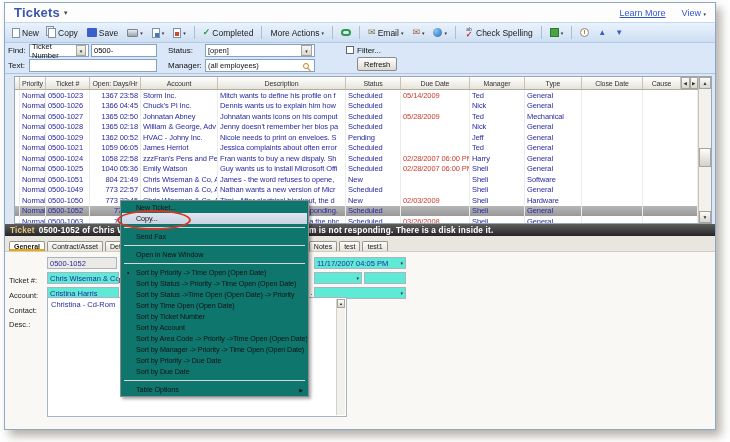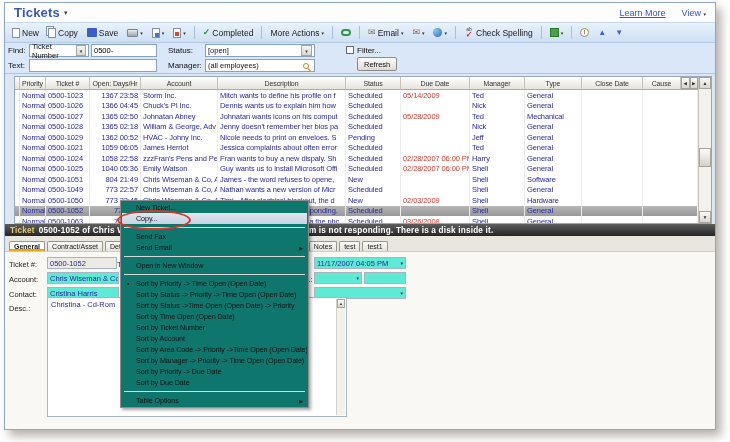--- a/index.html
+++ b/index.html
@@ -97,21 +97,21 @@
   .darkbar .blab { color:#e8c87a; }
   .tabstrip { position:relative; height:15px; background:#e9e6df; display:flex; align-items:flex-end; padding:0 0 0 4px; gap:2px; font-size:7px; }
   .tab { border:1px solid #9a968a; border-bottom:none; background:linear-gradient(#fcfcfa,#e6e3da);
          padding:1px 4px; border-radius:2px 2px 0 0; white-space:nowrap; color:#222; }
   .tab.active { background:#fff; font-weight:bold; box-shadow:inset 0 -2px 0 #f0a500; }
   .tabs-right { position:absolute; left:296px; bottom:0; display:flex; gap:2px; align-items:flex-end; }
   .tabscrollarrow { font-size:5px; color:#333; margin:0 2px 2px 0; }
 
   
   .formarea { position:relative; height:178px; background:#f9f8f5; font-size:7.5px; color:#222; border-top:1px solid #cfcdc4; }
-  .formarea .lbl { position:absolute; }
+  .formarea .lbl { position:absolute;margin-top:16px; }
   .ffld { position:absolute; background:#5eead4; border:1px solid #a8b4c2; height:12px;
           display:flex; align-items:center; padding:0 2px; font-size:7.5px; color:#2929a3; overflow:hidden; white-space:nowrap; }
   .ffld.ro { background:#eceae4; }
   .ffld .dd2 { margin-left:auto; font-size:5px; color:#333; }
   .textarea { position:absolute; background:#fff; border:1px solid #a8b4c2; color:#2929a3; padding:2px 12px 2px 3px; overflow:hidden; }
   .ta-scroll { position:absolute; top:1px; right:1px; bottom:1px; width:9px; background:#f2f1ec; border-left:1px solid #d4d1c8; }
   .ta-up { position:absolute; top:0; left:0; right:0; height:9px; background:linear-gradient(#fcfcfa,#d8d6cf);
            border:1px solid #a8a49a; font-size:4px; color:#333; display:flex; align-items:center; justify-content:center; }
 
   
@@ -554,25 +554,20 @@
       
       
     </div>
 
     <div class="mi">
       <span class="pre"></span>
       <span class="mlabel">Send Fax</span>
       <span class="post"></span>
     </div>
 
-    <div class="mi">
-      <span class="pre"></span>
-      <span class="mlabel">Send Email</span>
-      <span class="post">▶</span>
-    </div>
 
     <div class="mi sep">
       
       
       
     </div>
 
     <div class="mi">
       <span class="pre"></span>
       <span class="mlabel">Open in New Window</span>

